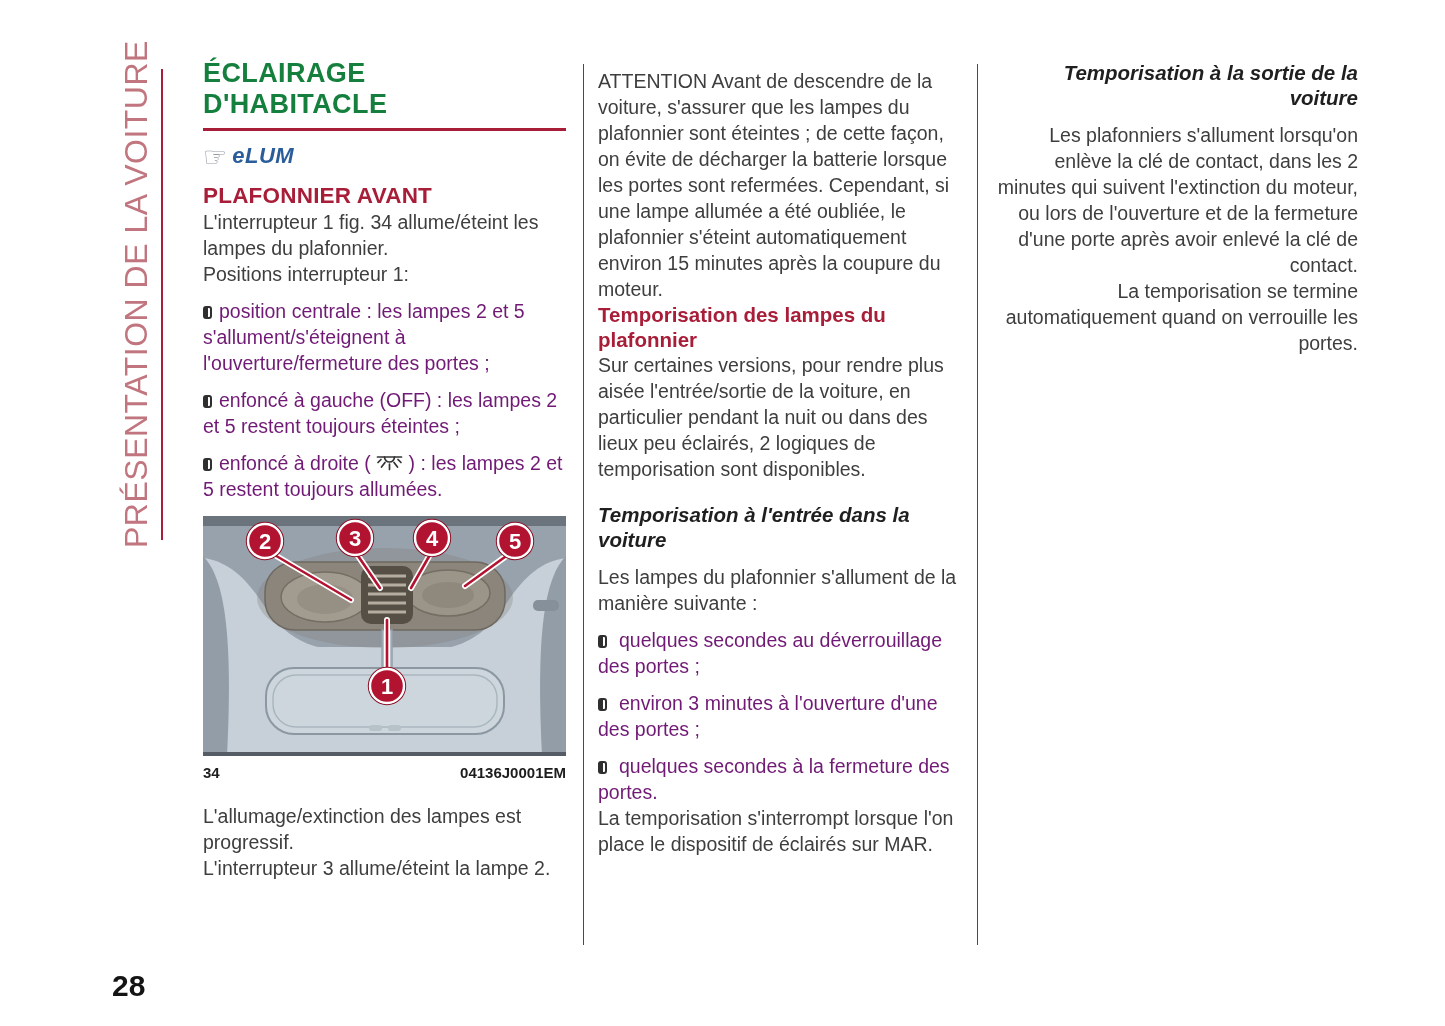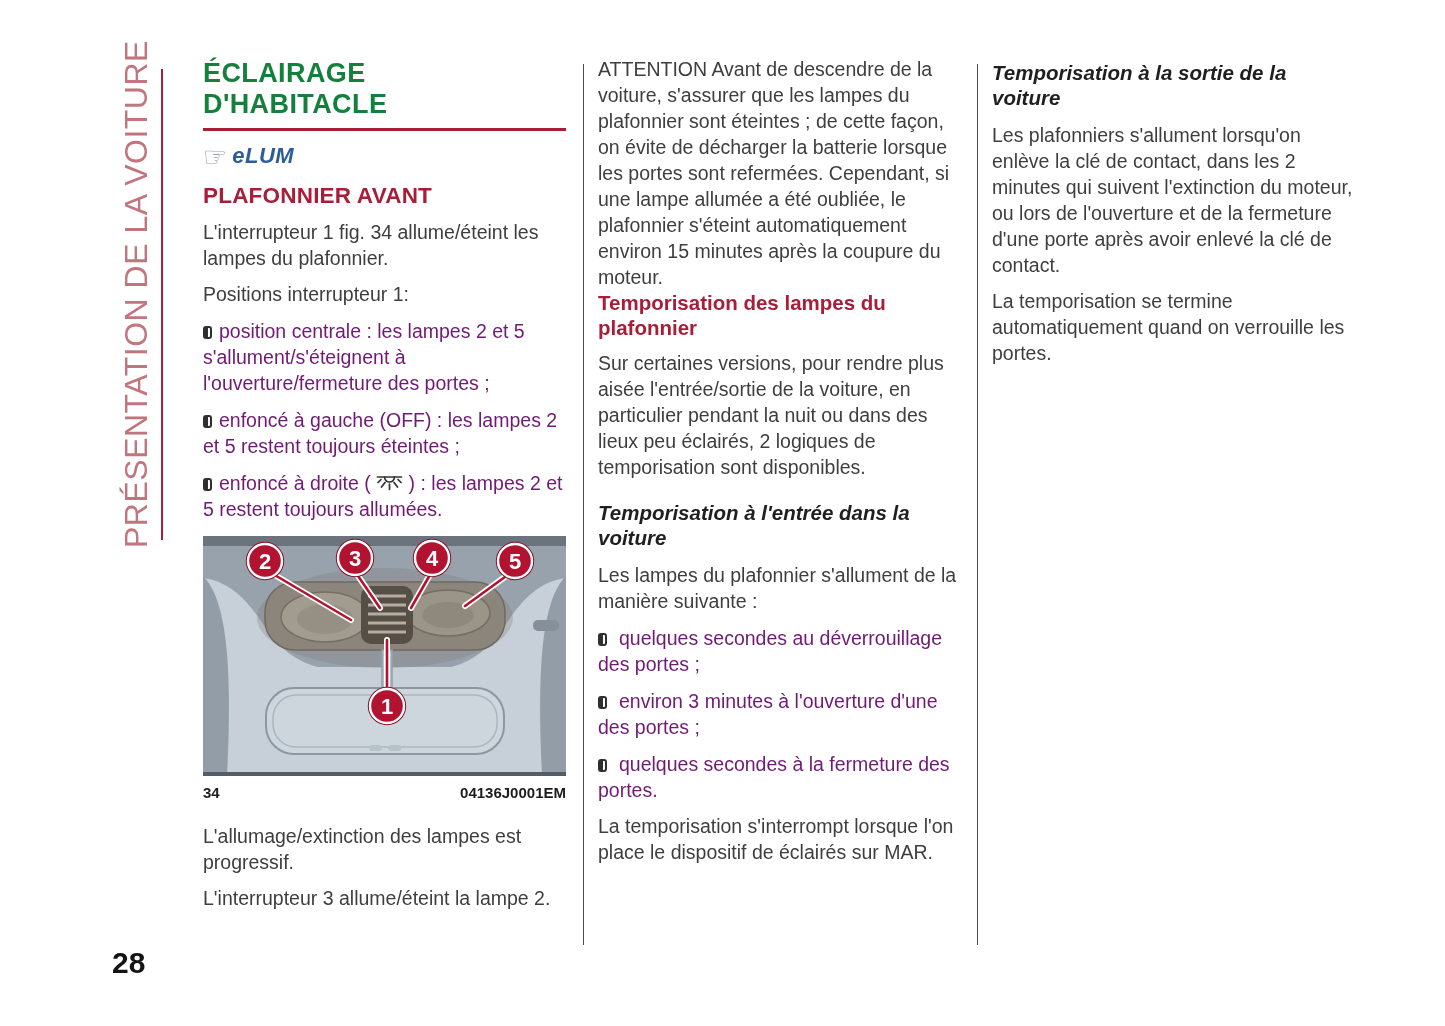--- a/index.html
+++ b/index.html
@@ -7,38 +7,38 @@
               font-family:"Liberation Sans", sans-serif; overflow:hidden; }
   .page { position:relative; width:1445px; height:1026px; background:#fff; }
 
   
   .sidebar-label{
     position:absolute; left:118px; top:64px; height:484px; width:46px;
     writing-mode:vertical-rl; transform:rotate(180deg);
     font-size:32px; letter-spacing:.5px; color:#c1767f; white-space:nowrap;
   }
   .sidebar-rule{ position:absolute; left:161px; top:69px; width:2px; height:471px; background:#a81d38; }
-  .page-number{ position:absolute; left:112px; top:946px; font-size:30px; font-weight:bold; color:#141414; }
+  .page-number{ position:absolute; left:112px; top:969px; font-size:30px; font-weight:bold; color:#141414; }
 
   
   .col{ position:absolute; top:58px; }
   .col1{ left:203px; width:363px; }
-  .col2{ left:598px; width:365px; top:56px; }
-  .col3{ left:992px; width:366px; top:60px; }
+  .col2{ left:598px; width:365px; top:68px; }
+  .col3{ left:992px; width:366px; top:60px;text-align:right; }
   .divider{ position:absolute; top:64px; height:881px; width:1px; background:#4b4b4b; }
   .div1{ left:583px; } .div2{ left:977px; }
 
   
   .title{ font-size:27px; font-weight:bold; color:#15803d; line-height:31px; letter-spacing:.4px; }
   .title-rule{ height:3px; background:#a81d38; margin-top:8px; }
   .logo-row{ margin-top:10px; height:30px; display:flex; align-items:center; gap:5px; }
   .hand-icon{ font-family:"DejaVu Sans", sans-serif; font-size:27px; color:#959ca6; line-height:1; }
   .elum-logo{ font-size:22px; font-weight:bold; font-style:italic; color:#2a5d9a; letter-spacing:.5px; }
   .section-heading{ font-size:22.5px; font-weight:bold; color:#a81d38; margin-top:12px; letter-spacing:.2px; }
-  .body-p{ font-size:19.5px; line-height:26px; color:#3e3e3e; margin-top:10px; }
+  .body-p{ font-size:19.5px; line-height:26px; color:#3e3e3e; margin-top:0; }
   .tight{ margin-top:0; }
   .bullet{ font-size:19.5px; line-height:26px; color:#701a75; margin-top:11px; }
   .sq{ display:inline-block; width:9px; height:13px; border:2px solid #2f2f2f; border-left-width:5px;
        border-radius:3px; margin-right:7px; vertical-align:-1px; }
   .sq.wide{ margin-right:12px; }
   .red-sub{ font-size:20.5px; font-weight:bold; color:#a81d38; line-height:25px; }
   .bi-sub{ font-size:20.5px; font-weight:bold; font-style:italic; color:#1f1f1f; line-height:25px; margin-top:20px; }
   .dome-icon{ vertical-align:-2px; }
 
   

